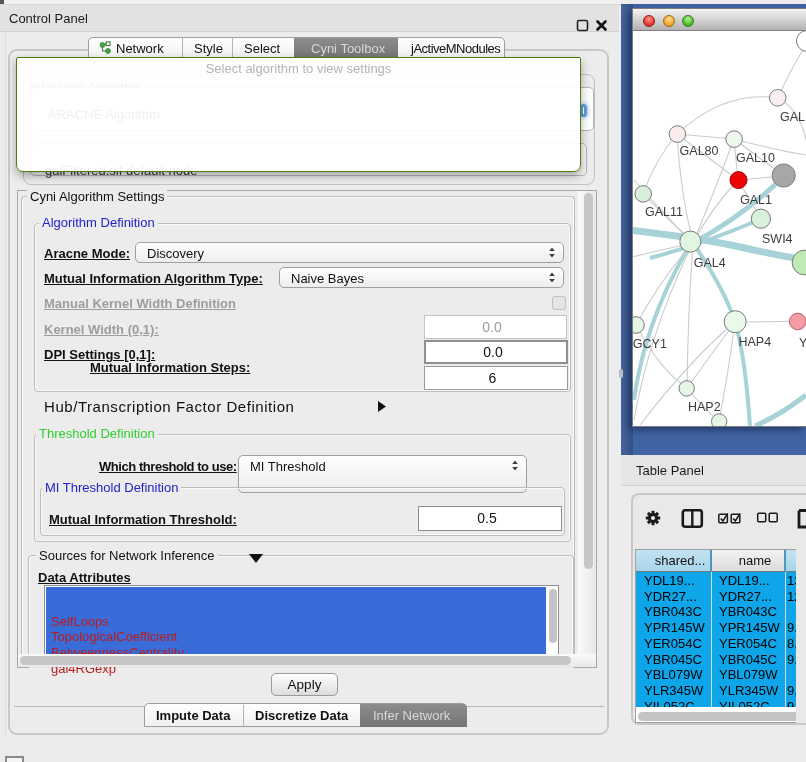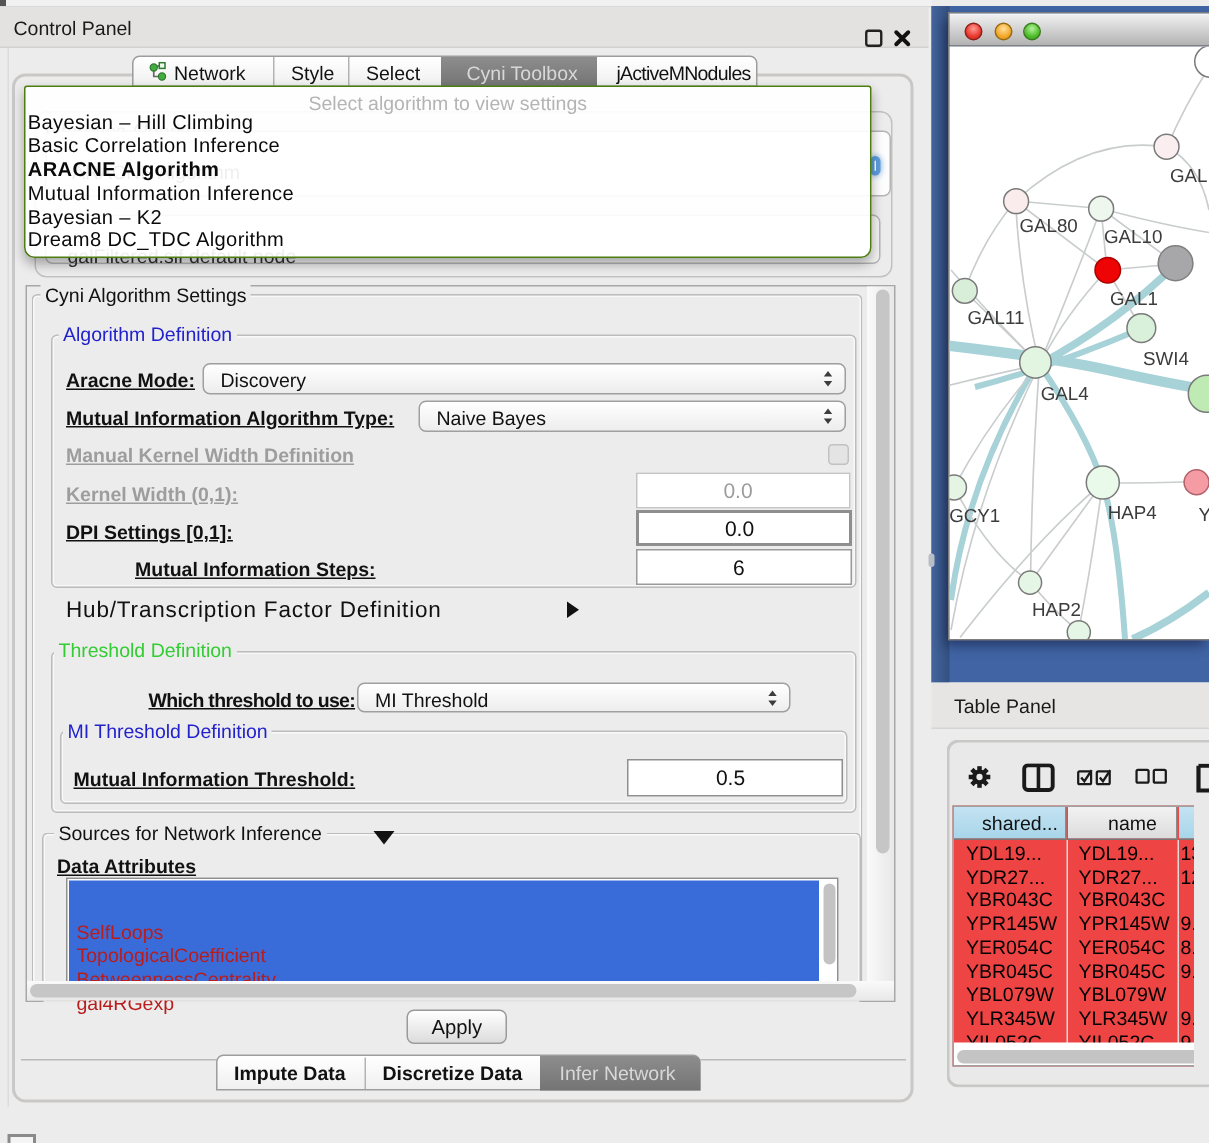--- a/index.html
+++ b/index.html
@@ -89,32 +89,32 @@
       <path d="M6.2 8 L11.8 8 L9 4.4 Z" fill="#3c3c3c"></path>
       <path d="M6.2 11 L11.8 11 L9 14.6 Z" fill="#3c3c3c"></path>
     </svg>
 </div>
 <div class="abs lbl b dis" style="left:44px;top:296px;">Manual Kernel Width Definition</div>
 <div class="abs" style="left:552px;top:296px;width:14px;height:14px;background:#e4e4e4;border:1px solid #c2c2c2;border-radius:3px;"></div>
 <div class="abs lbl b dis" style="left:44px;top:322px;">Kernel Width (0,1):</div>
 <div class="field" style="left:424px;top:315px;width:143px;height:24px;border:1px solid #c4c4c4;color:#9d9d9d;line-height:22px;padding-right:7px;">0.0</div>
 <div class="abs lbl b" style="left:44px;top:347px;">DPI Settings [0,1]:</div>
 <div class="field" style="left:424px;top:340px;width:144px;height:24px;border:2px solid #8f8f8f;line-height:20px;padding-right:6px;">0.0</div>
-<div class="abs lbl b" style="left:44px;top:372px;padding-left:46px;">Mutual Information Steps:</div>
+<div class="abs lbl b" style="left:44px;top:360px;padding-left:46px;">Mutual Information Steps:</div>
 <div class="field" style="left:424px;top:366px;width:144px;height:24px;border:1px solid #9a9a9a;line-height:22px;padding-right:7px;">6</div>
 
 <div class="abs" style="left:44px;top:398px;font-size:15px;letter-spacing:0.55px;color:#111;">Hub/Transcription Factor Definition</div>
 <svg class="abs" style="left:375px;top:400px;" width="13" height="13" viewBox="0 0 13 13">
     <path d="M3 1 L11 6.5 L3 12 Z" fill="#111"></path>
   </svg>
 
 <div class="group" style="left:34px;top:434px;width:537px;height:108px;"></div>
 <div class="gtitle" style="left:36px;top:427px;color:#33cc33;">Threshold Definition</div>
 <div class="abs lbl b" style="left:99px;top:459px;letter-spacing:-0.45px;">Which threshold to use:</div>
-<div class="combo" style="left:238px;top:455px;width:289px;height:20px;">
+<div class="combo" style="left:238px;top:455px;width:289px;height:38px;">
   <span class="ct">MI Threshold</span>
   <svg class="step" width="18" height="19" viewBox="0 0 18 19">
       <path d="M6.2 8 L11.8 8 L9 4.4 Z" fill="#3c3c3c"></path>
       <path d="M6.2 11 L11.8 11 L9 14.6 Z" fill="#3c3c3c"></path>
     </svg>
 </div>
 <div class="group" style="left:40px;top:487px;width:525px;height:49px;"></div>
 <div class="gtitle" style="left:42px;top:481px;color:#2222cc;">MI Threshold Definition</div>
 <div class="abs lbl b" style="left:49px;top:512px;">Mutual Information Threshold:</div>
 <div class="field" style="left:418px;top:506px;width:144px;height:25px;border:1px solid #8f8f8f;line-height:23px;padding-right:6px;">0.5</div>
@@ -144,28 +144,20 @@
   <div class="abs" style="left:215px;top:0;width:107px;height:23px;background:linear-gradient(#8d8d8d,#747474);border-radius:0 4px 0 0;"></div>
   <div class="abs b" style="left:11px;top:4px;font-size:13px;color:#111;">Impute Data</div>
   <div class="abs b" style="left:110px;top:4px;font-size:13px;color:#111;">Discretize Data</div>
   <div class="abs" style="left:228px;top:4px;font-size:13px;color:#d8d8d8;">Infer Network</div>
 </div>
 
 <div class="abs" style="left:5px;top:756px;width:19px;height:10px;background:#f4f4f4;border:2px solid #8a8a8a;"></div>
 
 <div class="abs" style="left:16px;top:57px;width:565px;height:115px;background:rgba(255,255,255,0.92);border:1px solid #4d7c0f;border-radius:2px 2px 7px 7px;box-shadow:0 4px 8px rgba(0,0,0,0.32);">
   <div class="abs" style="left:0;top:3px;width:100%;text-align:center;font-size:13px;color:#b4b4b4;">Select algorithm to view settings</div>
-  <div class="abs" style="left:1.5px;top:15.5px;font-size:13.4px;letter-spacing:0.25px;line-height:15.8px;color:#0a0a0a;">
-    Bayesian – Hill Climbing<br>
-    Basic Correlation Inference<br>
-    <span class="b">ARACNE Algorithm</span><br>
-    Mutual Information Inference<br>
-    Bayesian – K2<br>
-    Dream8 DC_TDC Algorithm
-  </div>
 </div>
 
 <div class="abs" style="left:619px;top:369px;width:4px;height:9px;background:#b9bec6;border-radius:2px;z-index:5;"></div>
 <div class="abs" style="left:621px;top:4px;width:185px;height:451px;background:#4064a4;"></div>
 <div class="abs" style="left:621px;top:4px;width:12px;height:451px;background:linear-gradient(90deg,#44659e,#33507f);"></div>
 
 <div class="abs" style="left:633px;top:9px;width:173px;height:417px;box-shadow:-3px 4px 8px rgba(0,0,30,0.45);outline:1px solid #7d7d7d;">
   <div class="abs" style="left:0;top:0;width:173px;height:22px;background:linear-gradient(#efefef,#c2c2c2 75%,#b2b2b2);border-bottom:1px solid #818181;border-top:1px solid #f5f5f5;">
     <div class="abs" style="left:9.5px;top:5px;width:12px;height:12px;border-radius:50%;background:radial-gradient(circle at 50% 32%, #ff9a92 0%, #ea3a30 60%, #ce241c 100%);border:1px solid #8f1f1a;"></div>
     <div class="abs" style="left:29.5px;top:5px;width:12px;height:12px;border-radius:50%;background:radial-gradient(circle at 50% 32%, #ffe09a 0%, #f2a92b 60%, #d98f16 100%);border:1px solid #9a6a12;"></div>
@@ -272,21 +264,21 @@
   </g>
   <g stroke="#1a1a1a" fill="none" stroke-width="1.5">
     <rect x="113.7" y="4.2" width="8" height="8.6" rx="1"></rect>
     <rect x="125.2" y="4.2" width="8" height="8.6" rx="1"></rect>
   </g>
   <g stroke="#1a1a1a" fill="none" stroke-width="2.8">
     <path d="M155 1.5 L166 1.5 L166 6 L171 6 M155 1.5 L155 18 L168 18"></path>
   </g>
 </svg>
 
-<div class="abs" style="left:635px;top:537px;width:161px;height:174px;background:#ef4444;border:1px solid #9f9f9f;border-right:none;overflow:hidden;font-size:13px;">
+<div class="abs" style="left:635px;top:549px;width:161px;height:174px;background:#0ea5e9;border:1px solid #9f9f9f;border-right:none;overflow:hidden;font-size:13px;">
 
   <div class="abs" style="left:0;top:0;width:75px;height:22px;background:linear-gradient(#c3e3f2,#a8d5e9);border-right:1px solid #8a8a8a;border-bottom:1px solid #777;text-align:center;line-height:22px;color:#111;text-indent:14px;">shared...</div>
   <div class="abs" style="left:76px;top:0;width:73px;height:22px;background:linear-gradient(#f2f2f2,#dcdcdc);border-right:1px solid #8a8a8a;border-bottom:1px solid #777;text-align:center;line-height:22px;color:#111;text-indent:14px;">name</div>
   <div class="abs" style="left:150px;top:0;width:21px;height:22px;background:linear-gradient(#c3e3f2,#a8d5e9);border-bottom:1px solid #777;line-height:22px;color:#111;padding-left:14px;">A</div>
 
   <div class="abs" style="left:75px;top:22px;width:1px;height:140px;background:#d8d8d8;"></div>
   <div class="abs" style="left:149px;top:22px;width:1px;height:140px;background:#d8d8d8;"></div>
 
   <div class="abs" style="left:8px;top:23px;line-height:15.7px;color:#000;">YDL19...<br>YDR27...<br>YBR043C<br>YPR145W<br>YER054C<br>YBR045C<br>YBL079W<br>YLR345W<br>YIL052C</div>
   <div class="abs" style="left:83px;top:23px;line-height:15.7px;color:#000;">YDL19...<br>YDR27...<br>YBR043C<br>YPR145W<br>YER054C<br>YBR045C<br>YBL079W<br>YLR345W<br>YIL052C</div>

